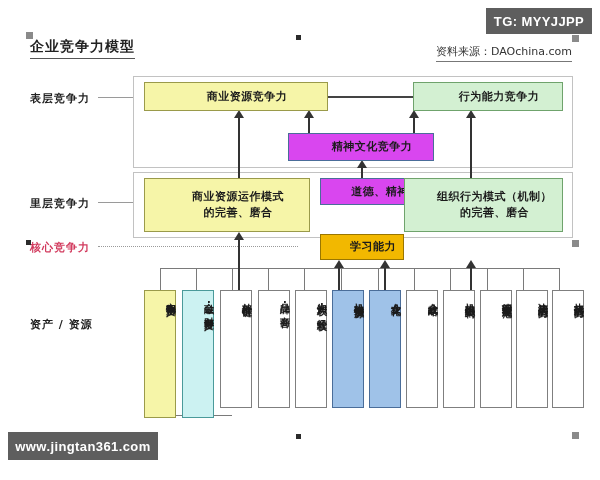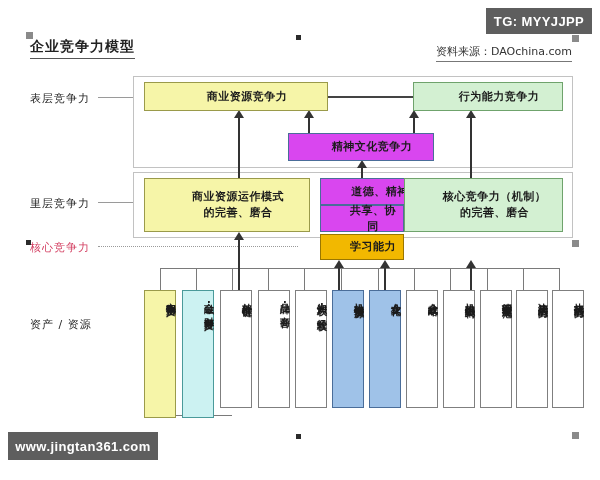--- a/index.html
+++ b/index.html
@@ -80,21 +80,21 @@
     color: #333;
     border-bottom: 1px solid #777;
     padding-bottom: 2px;
     white-space: nowrap;
   }
 
   
   .tier-label {
     position: absolute;
     font-size: 11px;
-    font-weight: normal;
+    font-weight: bold;
     letter-spacing: 1px;
     color: #222;
     white-space: nowrap;
   }
   .tier-label.core { color: #d23b5e; }
 
   
   .leader {
     position: absolute;
     border-top: 1px solid #9a9a9a;
@@ -274,27 +274,24 @@
     <span class="lines">
       <span>商业资源运作模式</span><br>
       <span>的完善、磨合</span>
     </span>
   </div>
 
   <div class="node blue" style="left:320px; top:178px; width:98px; height:27px;">
     <span class="lines">道德、精神</span>
   </div>
 
-  <div class="node blue" style="left:320px; top:205px; width:84px; height:27px;">
-    <span class="lines">共享、协同</span>
-  </div>
 
   <div class="node green" style="left:404px; top:178px; width:159px; height:54px;">
     <span class="lines">
-      <span>核心竞争力（机制）</span><br>
+      <span>组织行为模式（机制）</span><br>
       <span>的完善、磨合</span>
     </span>
   </div>
 
   <div class="node gold" style="left:320px; top:234px; width:84px; height:26px;">
     <span class="lines">学习能力</span>
   </div>
 
   <div class="vline" style="left:338px; top:266px; height:24px;"></div>
   <div class="arrow-up" style="left:334px; top:260px;"></div>

